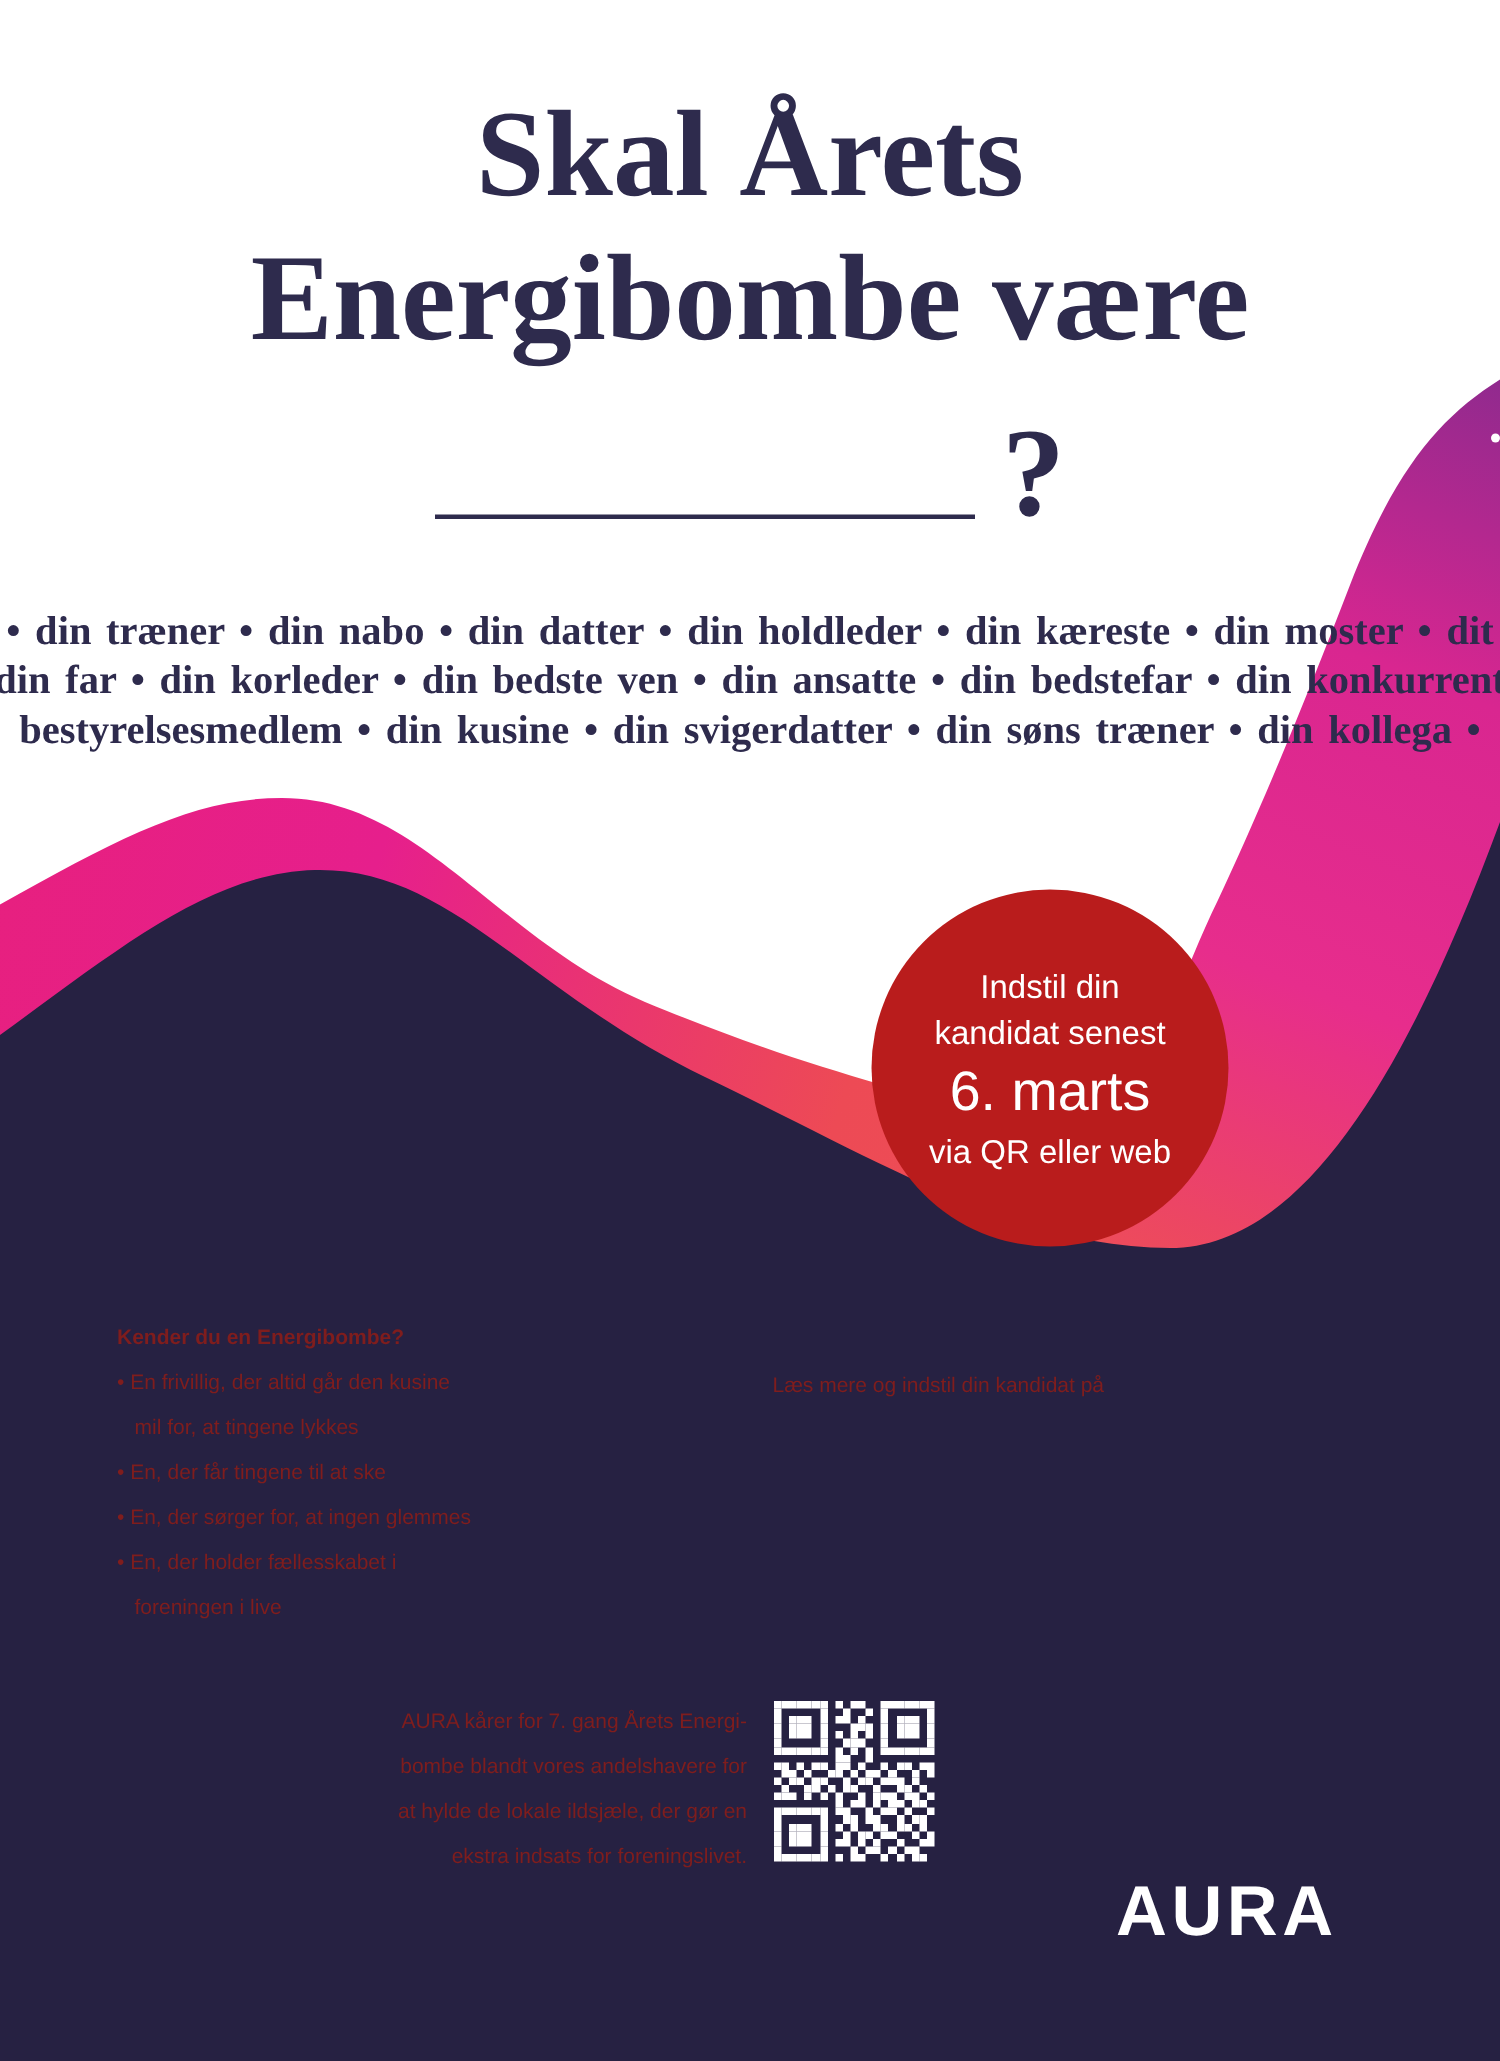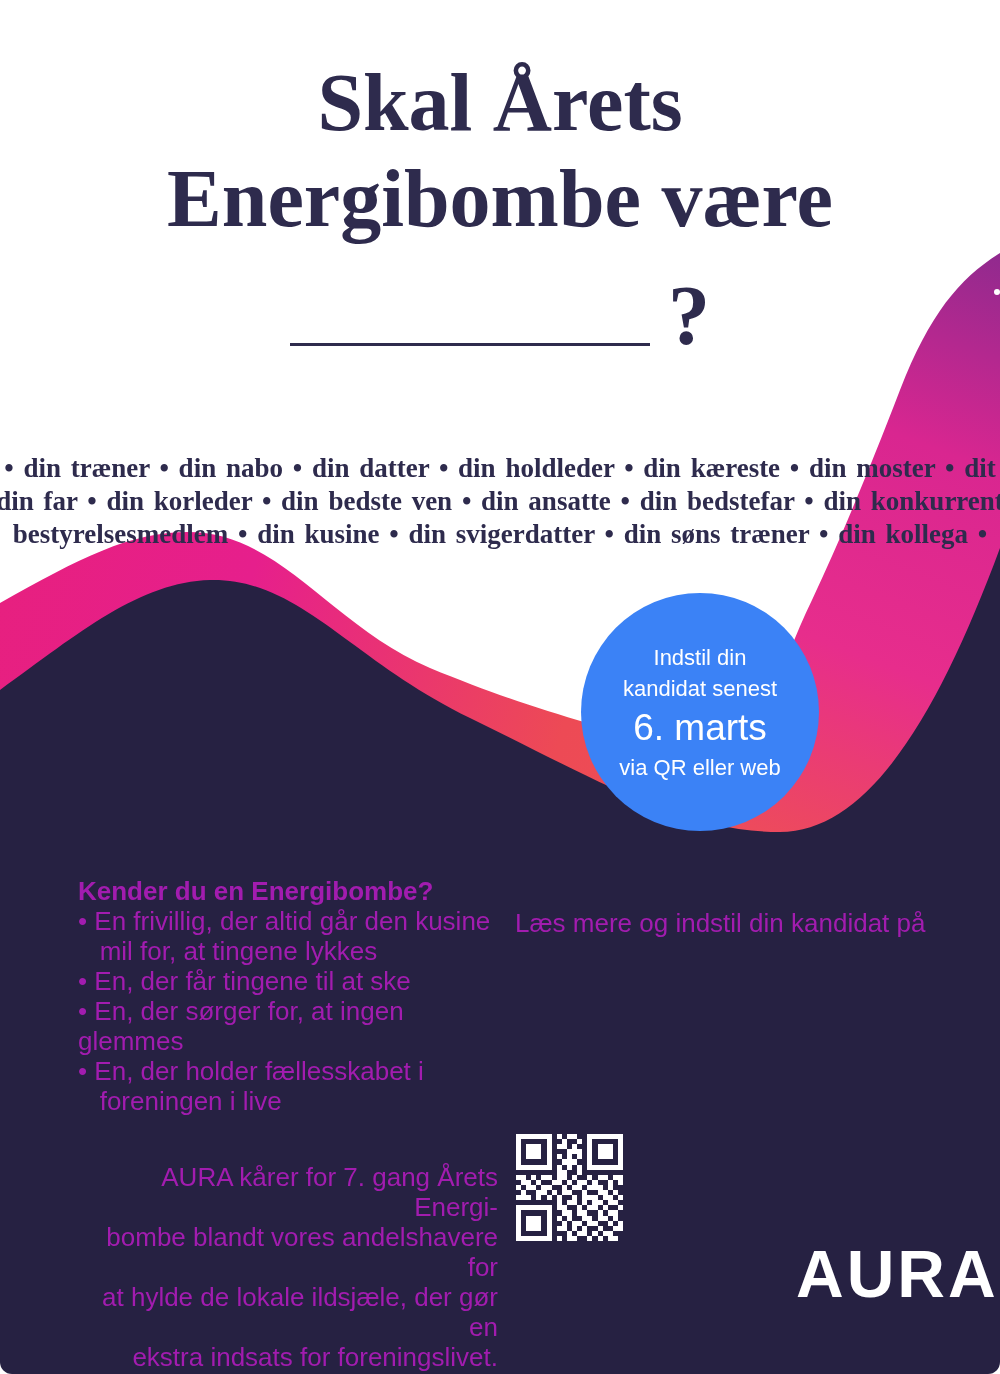--- a/index.html
+++ b/index.html
@@ -4,21 +4,20 @@
 <style>
   html, body { margin: 0; padding: 0; background: #ffffff; }
 
   .poster {
     position: relative;
     width: 1000px;
     height: 1374px;
     background: #ffffff;
     overflow: hidden;
     font-family: "Liberation Sans", "DejaVu Sans", sans-serif;
-    border-radius: 12px;
   }
 
   .waves-svg {
     position: absolute;
     inset: 0;
     z-index: 1;
   }
 
   
   .title-block {
@@ -66,50 +65,49 @@
     top: 404px;
     left: 0;
     width: 1000px;
     z-index: 3;
     font-family: "Liberation Serif", "DejaVu Serif", serif;
     font-weight: bold;
     font-size: 27px;
     line-height: 33px;
     color: #2e2b4d;
     word-spacing: 3px;
-    margin-top: 48px;
   }
   .names-line {
     display: flex;
     justify-content: center;
     white-space: nowrap;
   }
 
   
   .badge {
     position: absolute;
     left: 581px;
     top: 593px;
     width: 238px;
     height: 238px;
     border-radius: 50%;
-    background: #3b82f6;
+    background: #b91c1c;
     z-index: 2;
     display: flex;
     flex-direction: column;
     align-items: center;
     justify-content: center;
     text-align: center;
     color: #ffffff;
   }
   .badge-line { font-size: 22px; line-height: 31px; font-weight: normal; }
   .badge-deadline { font-size: 37px; line-height: 48px; font-weight: normal; }
 
   
-  .info-text { color: #a21caf; font-size: 26px; line-height: 30px; }
+  .info-text { color: #7f1d1d; font-size: 14px; line-height: 30px; }
   .pre { white-space: pre-wrap; }
 
   .left-col {
     position: absolute;
     left: 78px;
     top: 876px;
     width: 420px;
     z-index: 3;
   }
   .col-heading { font-weight: bold; }
@@ -135,26 +133,26 @@
     display: grid;
     grid-template-columns: repeat(21, 1fr);
     grid-template-rows: repeat(21, 1fr);
     z-index: 3;
   }
   .qr .qm { background: #ffffff; }
 
   
   .brand-logo {
     position: absolute;
-    left: 796px;
+    left: 744px;
     top: 1244px;
     z-index: 3;
     color: #ffffff;
     font-weight: bold;
-    font-size: 66px;
+    font-size: 47px;
     line-height: 60px;
     letter-spacing: 3px;
   }
 
   
   .edge-fragment {
     position: absolute;
     left: 994px;
     top: 289px;
     width: 6px;

